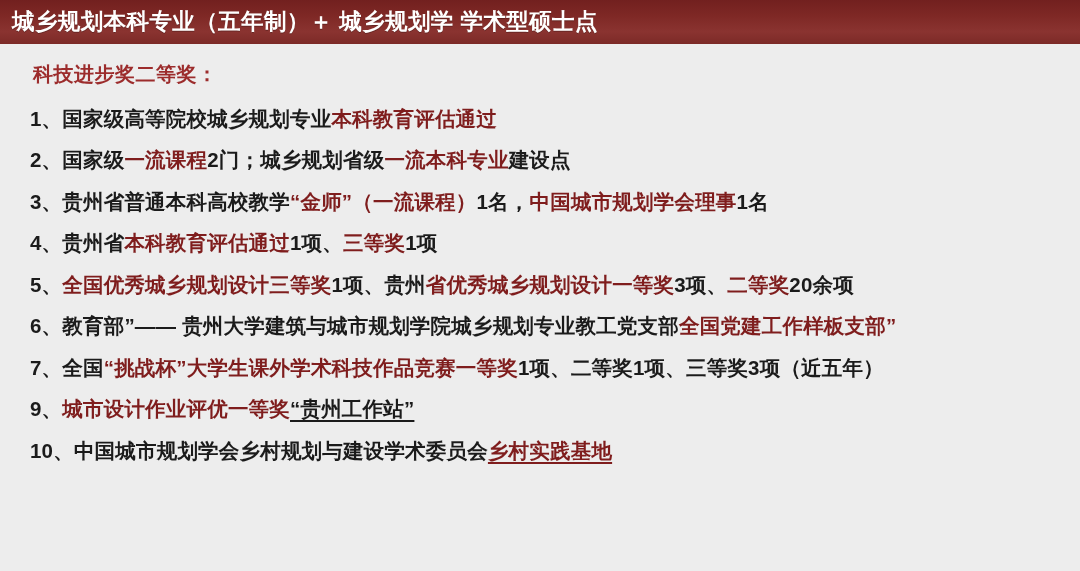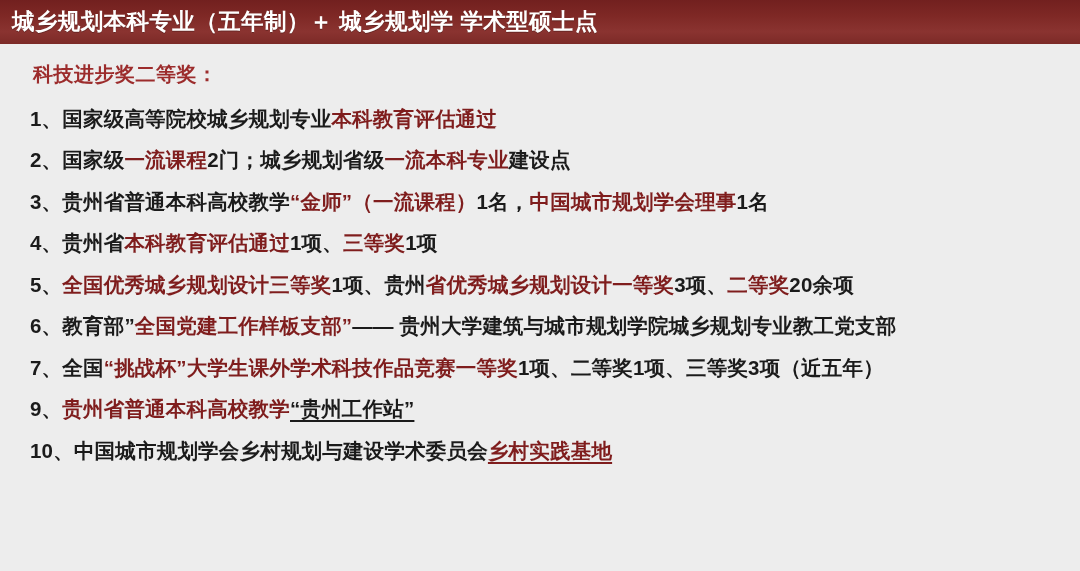--- a/index.html
+++ b/index.html
@@ -126,31 +126,31 @@
           <span class="seg black">5、</span>
           <span class="seg red">全国优秀城乡规划设计三等奖</span>
           <span class="seg black">1项、贵州</span>
           <span class="seg red">省优秀城乡规划设计一等奖</span>
           <span class="seg black">3项、</span>
           <span class="seg red">二等奖</span>
           <span class="seg black">20余项</span>
         </li>
         <li class="list-item">
           <span class="seg black">6、教育部”</span>
+          <span class="seg black"> —— 贵州大学建筑与城市规划学院城乡规划专业教工党支部</span>
           <span class="seg red"> 全国党建工作样板支部”</span>
-          <span class="seg black"> —— 贵州大学建筑与城市规划学院城乡规划专业教工党支部</span>
         </li>
         <li class="list-item">
           <span class="seg black">7、全国</span>
           <span class="seg red">“挑战杯”大学生课外学术科技作品竞赛一等奖</span>
           <span class="seg black">1项、二等奖1项、三等奖3项（近五年）</span>
         </li>
         <li class="list-item">
           <span class="seg black">9、</span>
-          <span class="seg red">贵州省普通本科高校教学</span>
+          <span class="seg red">城市设计作业评优一等奖</span>
           <span class="seg black ul">“贵州工作站”</span>
         </li>
         <li class="list-item">
           <span class="seg black">10、中国城市规划学会乡村规划与建设学术委员会</span>
           <span class="seg red ul">乡村实践基地</span>
         </li>
       </ul>
   </div>
 
 </div>

